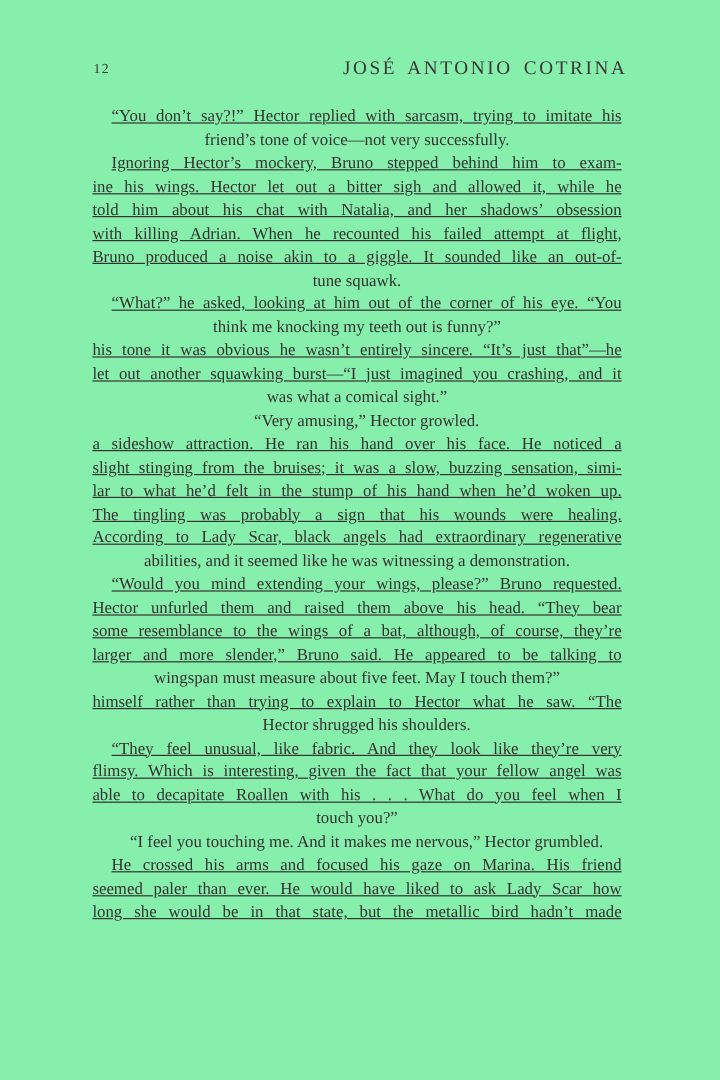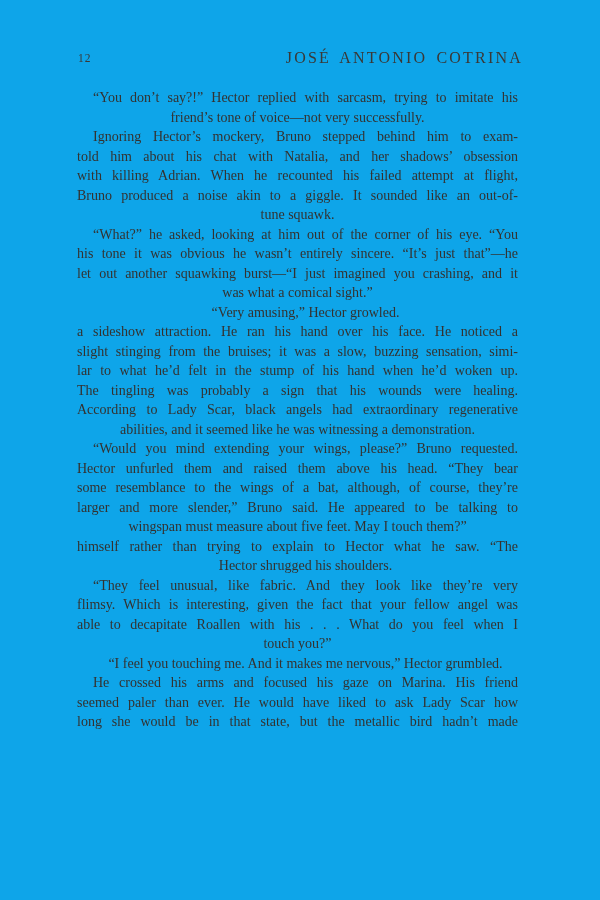--- a/index.html
+++ b/index.html
@@ -4,21 +4,21 @@
 <style>
   html, body {
     margin: 0;
     padding: 0;
     background: #ffffff;
   }
   .page {
     position: relative;
     width: 600px;
     height: 900px;
-    background: #0ea5e9;
+    background: #86efac;
     overflow: hidden;
     font-family: "Liberation Serif", "DejaVu Serif", serif;
     color: #343230;
   }
   .header {
     position: absolute;
     top: 49px;
     left: 77px;
     right: 77px;
     height: 16px;
@@ -48,20 +48,21 @@
   .line {
     font-size: 14px;
     line-height: 19.5px;
     height: 19.5px;
     white-space: normal;
     text-align: center;
   }
   .jst {
     text-align: justify;
     text-align-last: justify;
+    text-decoration: underline;
   }
   .ind {
     text-indent: 16px;
   }
   .para { margin: 0; padding: 0; }
 </style>
 </head>
 <body>
 
 <div class="page">
@@ -73,28 +74,30 @@
 
   <main class="bodytext">
 
     <div class="para">
       <div class="line ind jst">“You don’t say?!” Hector replied with sarcasm, trying to imitate his</div>
       <div class="line">friend’s tone of voice—not very successfully.</div>
     </div>
 
     <div class="para">
       <div class="line ind jst">Ignoring Hector’s mockery, Bruno stepped behind him to exam-</div>
+      <div class="line jst">ine his wings. Hector let out a bitter sigh and allowed it, while he</div>
       <div class="line jst">told him about his chat with Natalia, and her shadows’ obsession</div>
       <div class="line jst">with killing Adrian. When he recounted his failed attempt at flight,</div>
       <div class="line jst">Bruno produced a noise akin to a giggle. It sounded like an out-of-</div>
       <div class="line">tune squawk.</div>
     </div>
 
     <div class="para">
       <div class="line ind jst">“What?” he asked, looking at him out of the corner of his eye. “You</div>
+      <div class="line">think me knocking my teeth out is funny?”</div>
     </div>
 
     <div class="para">
       <div class="line jst">his tone it was obvious he wasn’t entirely sincere. “It’s just that”—he</div>
       <div class="line jst">let out another squawking burst—“I just imagined you crashing, and it</div>
       <div class="line">was what a comical sight.”</div>
     </div>
 
     <div class="para">
       <div class="line ind">“Very amusing,” Hector growled.</div>

